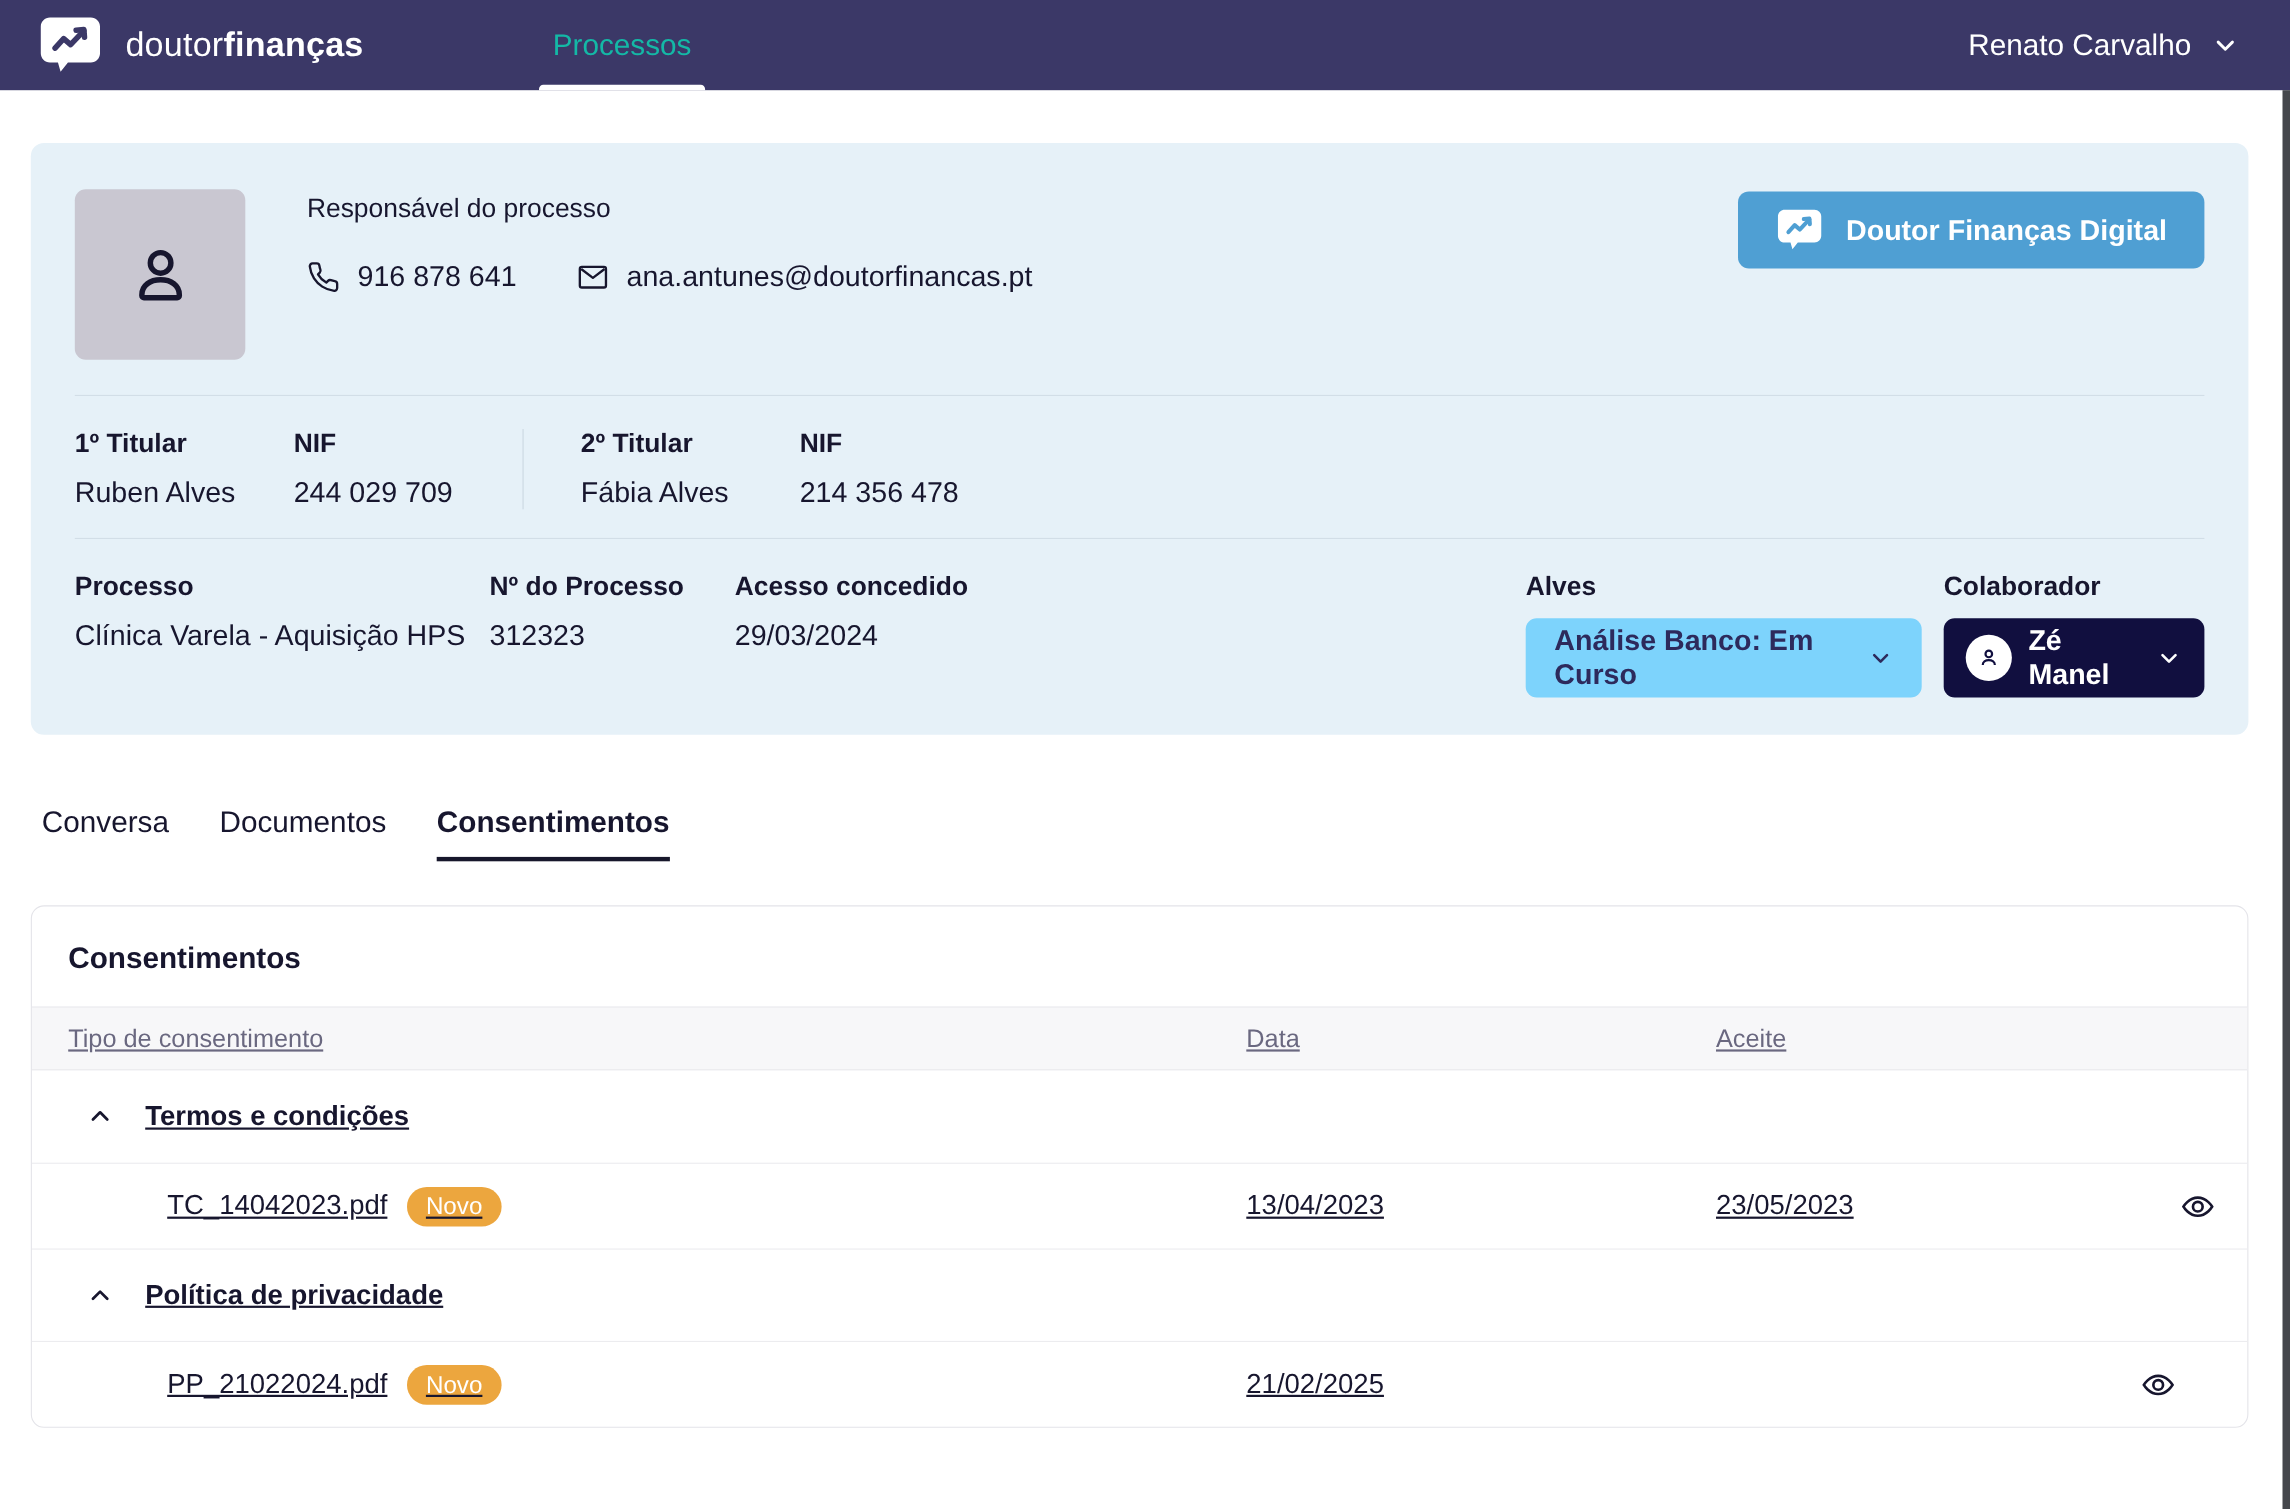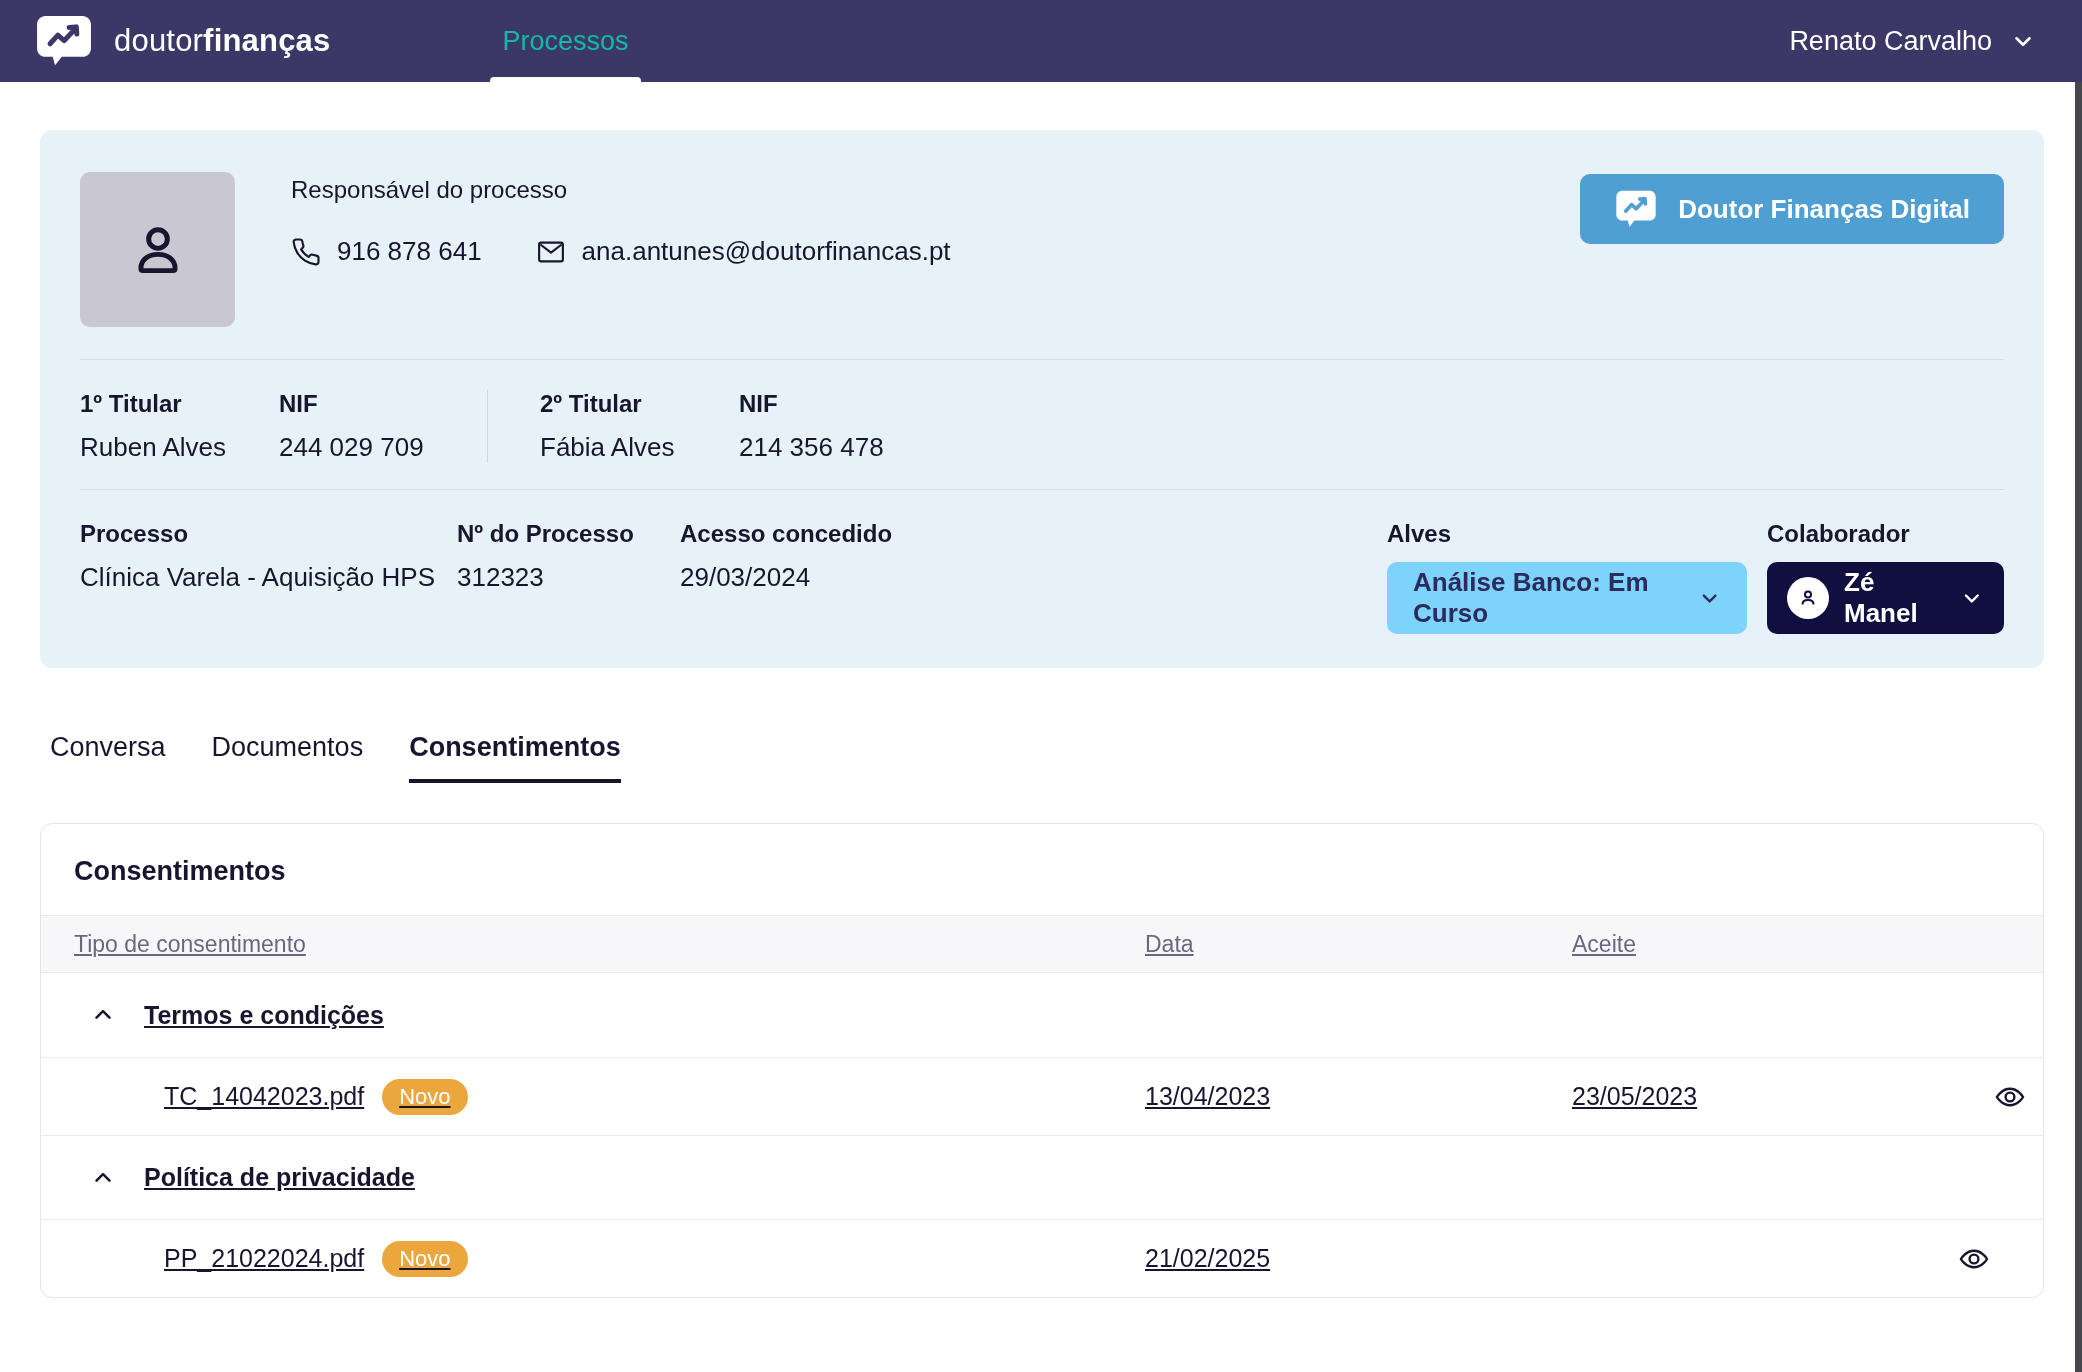--- a/index.html
+++ b/index.html
@@ -16,21 +16,21 @@
   .brand-text b { font-weight:bold; }
   .nav-tab { margin-left:172px; height:82px; display:flex; align-items:center;
     position:relative; color:#14b8a6; font-size:27px; cursor:pointer; }
   .nav-tab .underline { position:absolute; bottom:0; left:-12px; right:-12px;
     height:5px; background:#fff; border-radius:4px 4px 0 0; }
   .nav-user { margin-left:auto; display:flex; align-items:center; gap:18px;
     color:#fff; font-size:27px; cursor:pointer; }
   .chev { width:26px; height:26px; }
 
   
-  .page { padding:0 38px 0 40px; }
+  .page { padding:0 38px 0 28px; }
   .scroll-strip { position:absolute; top:82px; right:0; width:7px; height:1290px;
     background:#45474C; }
 
   
   .hero-card { margin-top:48px; background:#E6F1F8; border-radius:12px;
     padding:42px 40px 34px 40px; }
   .hero-top { display:flex; align-items:flex-start; }
   .avatar { width:155px; height:155px; border-radius:10px; background:#C9C7D1;
     display:flex; align-items:center; justify-content:center; flex:none; }
   .avatar svg { width:66px; height:66px; }

